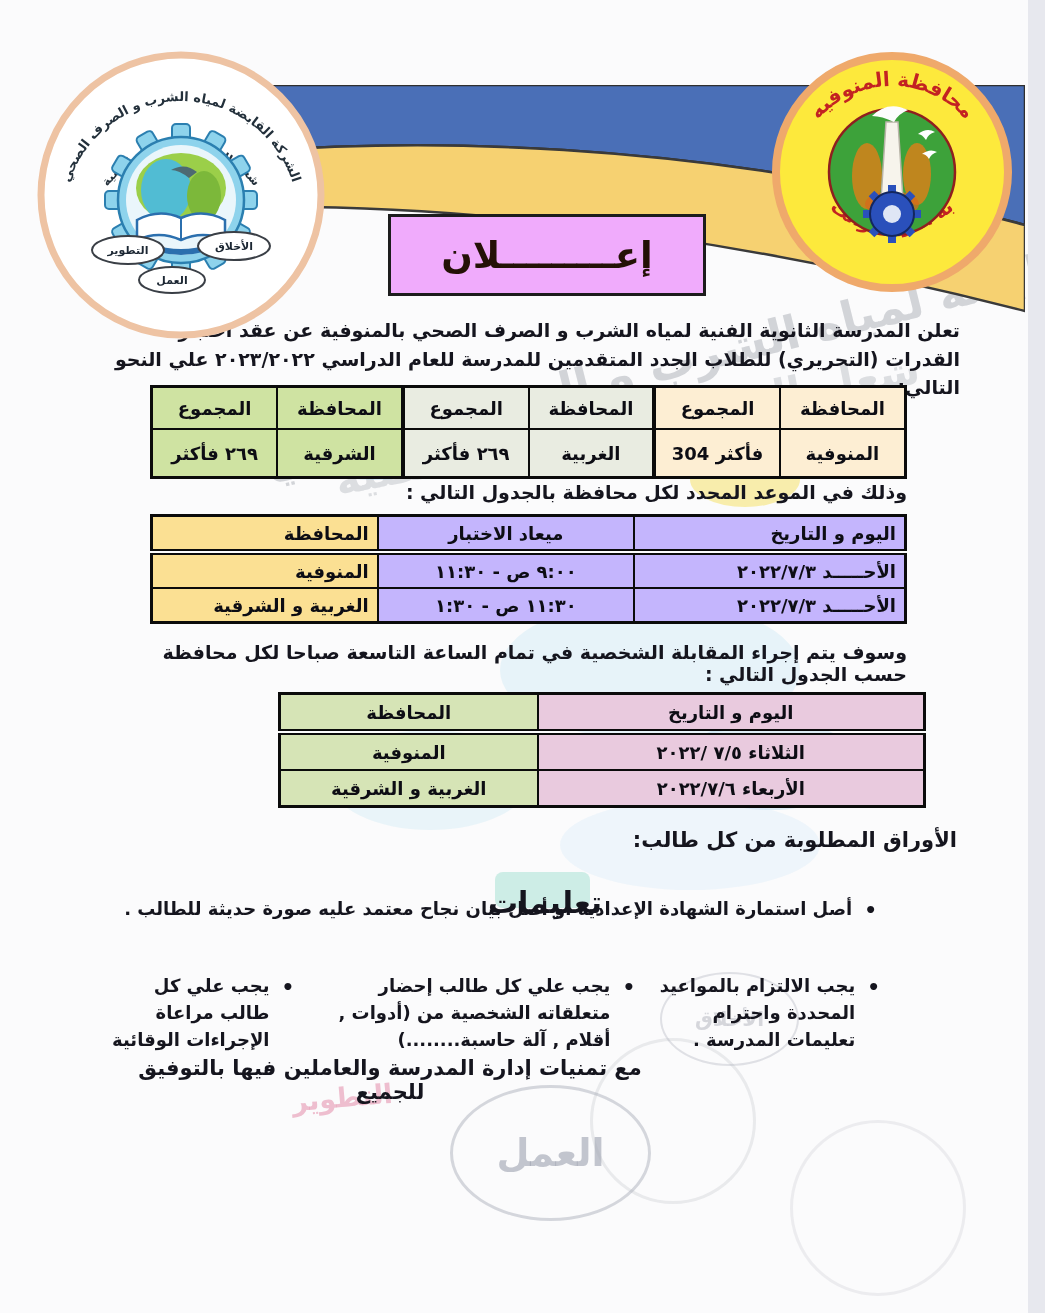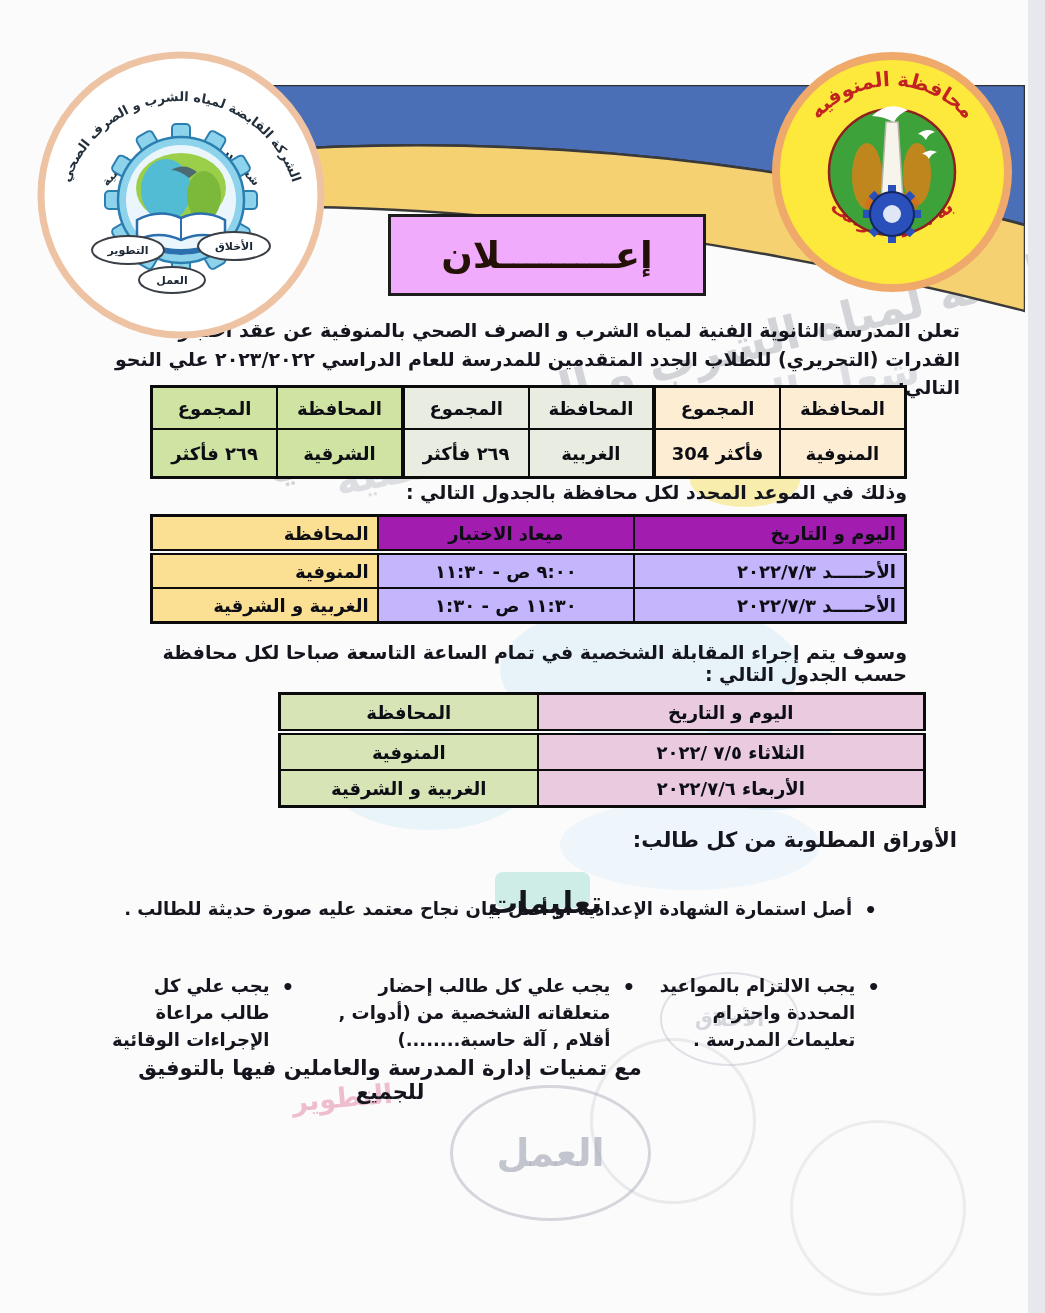--- a/index.html
+++ b/index.html
@@ -44,21 +44,21 @@
   table.tbl{border:3px solid #0b0b0b;}
   .tbl-scores{left:150px;top:385px;width:757px;}
   .tbl-scores tr.hdr td{height:36px;}
   .tbl-scores tr.vals td{height:42px;}
   .tbl-scores td:nth-child(3),.tbl-scores td:nth-child(5){border-right-width:4px;}
   .s-men{background:#fdeed3;} .s-ghar{background:#e9ece1;} .s-shar{background:#cfe3a2;}
   .num-ltr{direction:ltr;}
   .tbl-exam{left:150px;top:514px;width:757px;}
   .tbl-exam td{height:28px;}
   .tbl-exam tr.hdr td{border-bottom:6px double #0b0b0b;}
-  .lav{background:#a21caf;} .lav2{background:#c4b5fd;} .gold{background:#fbe093;}
+  .lav{background:#c4b5fd;} .lav2{background:#c4b5fd;} .gold{background:#fbe093;}
   .al-r{text-align:right !important;} .al-c{text-align:center !important;}
   .tbl-interview{left:278px;top:692px;width:648px;}
   .tbl-interview td{height:30px;text-align:right;}
   .tbl-interview tr.hdr td{border-bottom:6px double #0b0b0b;}
   .pink{background:#e9cade;} .green{background:#d6e4b6;}
 </style>
 </head>
 <body>
 
 <div class="page">

